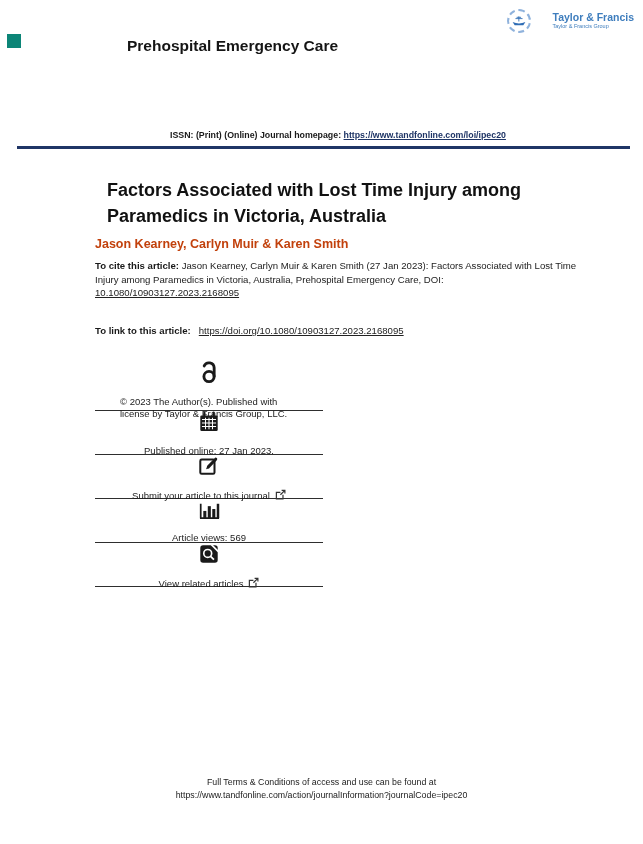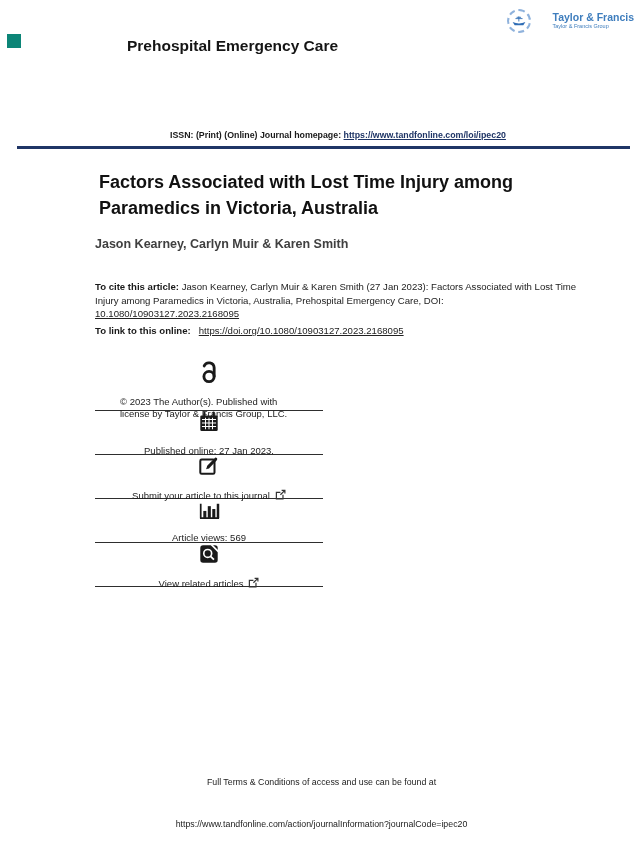--- a/index.html
+++ b/index.html
@@ -15,44 +15,44 @@
   .logo-circle { width:24px; height:24px; border:2px dashed #8fb2dc; border-radius:50%;
     display:flex; align-items:center; justify-content:center; box-sizing:border-box; }
   .logo-t1 { color:#3e7dbd; font-size:10.5px; font-weight:600; line-height:11px; }
   .logo-t2 { color:#3e7dbd; font-size:5.5px; line-height:7px; }
 
   .issn-line { position:absolute; left:126px; top:130px; font-size:8.8px; font-weight:700; color:#1a1a1a;padding-left:44px; }
   .issn-line a { color:#1f3566; text-decoration:underline; cursor:pointer; }
 
   .navy-rule { position:absolute; left:17px; top:146px; width:613px; height:3px; background:#1f3566; }
 
-  .article-title { position:absolute; left:95px; top:165px; width:460px; margin:4px;
+  .article-title { position:absolute; left:95px; top:165px; width:460px; margin:12px;
     font-size:18px; line-height:26px; font-weight:700; color:#111; }
-  .authors { position:absolute; left:95px; top:237px; font-size:12.5px; font-weight:700; color:#404040; }
+  .authors { position:absolute; left:95px; top:237px; font-size:12.5px; font-weight:700; color:#c2410c; }
 
-  .cite-block { position:absolute; left:95px; top:280px; width:484px; margin:0;
+  .cite-block { position:absolute; left:95px; top:259px; width:484px; margin:0;
     font-size:9.6px; line-height:13.5px; color:#222; }
   .cite-block b, .link-line b { font-weight:700; color:#1a1a1a; }
   .doi-link { color:#222; text-decoration:underline; cursor:pointer; }
   .link-line { position:absolute; left:95px; top:325px; margin:0; font-size:9.6px; color:#1a1a1a; }
   .link-line .doi-link { margin-left:8px; }
 
   .meta { position:absolute; left:95px; top:360px; width:228px; }
   .meta-row { display:flex; align-items:center; gap:12px; border-bottom:1.5px solid #2e2e2e; height:43px;flex-direction:column; }
   .meta-row.tall { height:50px; }
   .meta-row.last { height:46px; }
   .icon-cell { width:27px; display:flex; flex-direction:column; align-items:center; justify-content:center; flex:none; }
   .row-text { font-size:9.5px; color:#1c1c1c; line-height:12px; }
   .link-row { cursor:pointer; }
   .ext { margin-left:5px; vertical-align:-1px; }
   .cm-caption { font-size:4.2px; color:#7a1f1f; margin-top:1px; letter-spacing:0.2px; }
 
   .footer { position:absolute; left:0; right:0; top:776px; text-align:center;
     font-size:8.8px; line-height:12.5px; color:#222; }
-  .footer .url { cursor:pointer;margin-top:29px; }
+  .footer .url { cursor:pointer; }
 </style>
 </head>
 <body>
 
 <div class="page">
 
   <div class="accent-square"></div>
 
   <div class="journal-name">Prehospital Emergency Care</div>
 
@@ -74,21 +74,21 @@
   </div>
 
   <div class="navy-rule"></div>
 
   <h1 class="article-title">Factors Associated with Lost Time Injury among Paramedics in Victoria, Australia</h1>
 
   <div class="authors">Jason Kearney, Carlyn Muir &amp; Karen Smith</div>
 
   <p class="cite-block"><b>To cite this article:</b><span> Jason Kearney, Carlyn Muir &amp; Karen Smith (27 Jan 2023): Factors Associated with Lost Time Injury among Paramedics in Victoria, Australia, Prehospital Emergency Care, DOI: </span><a class="doi-link">10.1080/10903127.2023.2168095</a></p>
 
-  <p class="link-line"><b>To link to this online:</b><a class="doi-link">https://doi.org/10.1080/10903127.2023.2168095</a></p>
+  <p class="link-line"><b>To link to this article:</b><a class="doi-link">https://doi.org/10.1080/10903127.2023.2168095</a></p>
 
   <div class="meta">
 
     <div class="meta-row tall">
       <span class="icon-cell">
         <svg width="19" height="24" viewBox="0 0 20 25">
           <circle cx="9.5" cy="17.3" r="5.4" fill="none" stroke="#1a1a1a" stroke-width="3"></circle>
           <path d="M14.9 17 V8.2 A5.5 5.5 0 0 0 4.4 6.1" fill="none" stroke="#1a1a1a" stroke-width="3" stroke-linecap="round"></path>
         </svg>
       </span>

